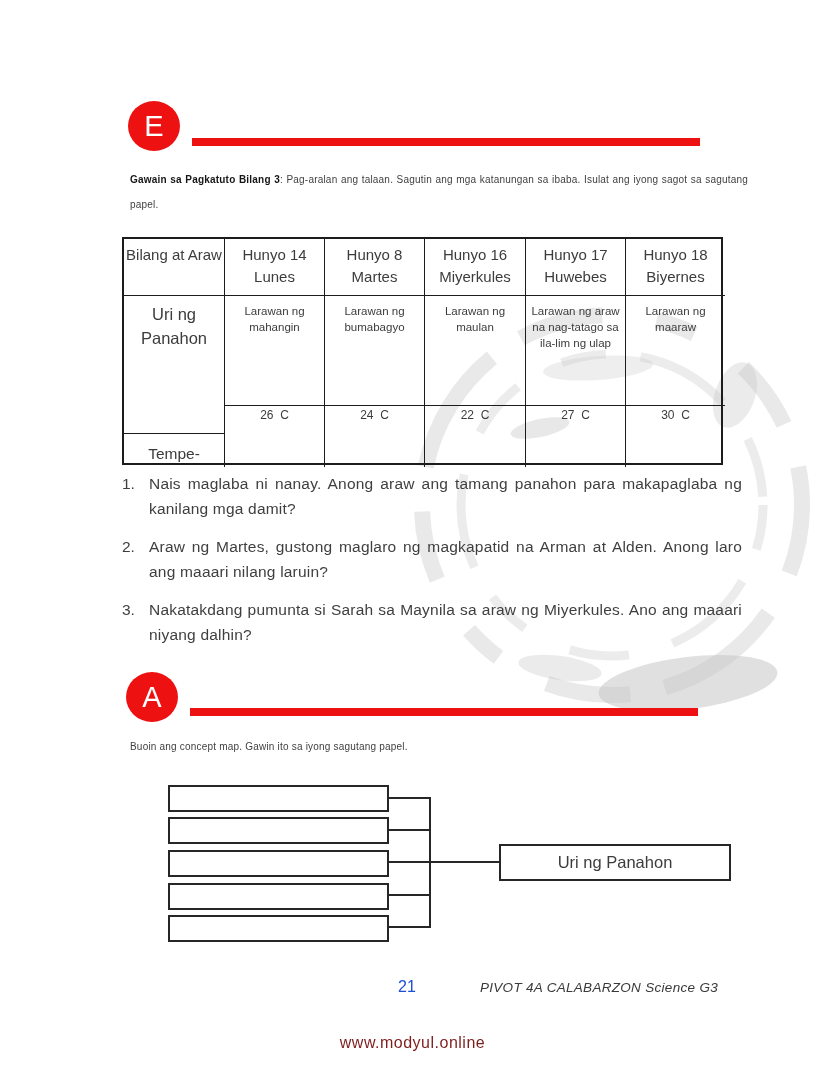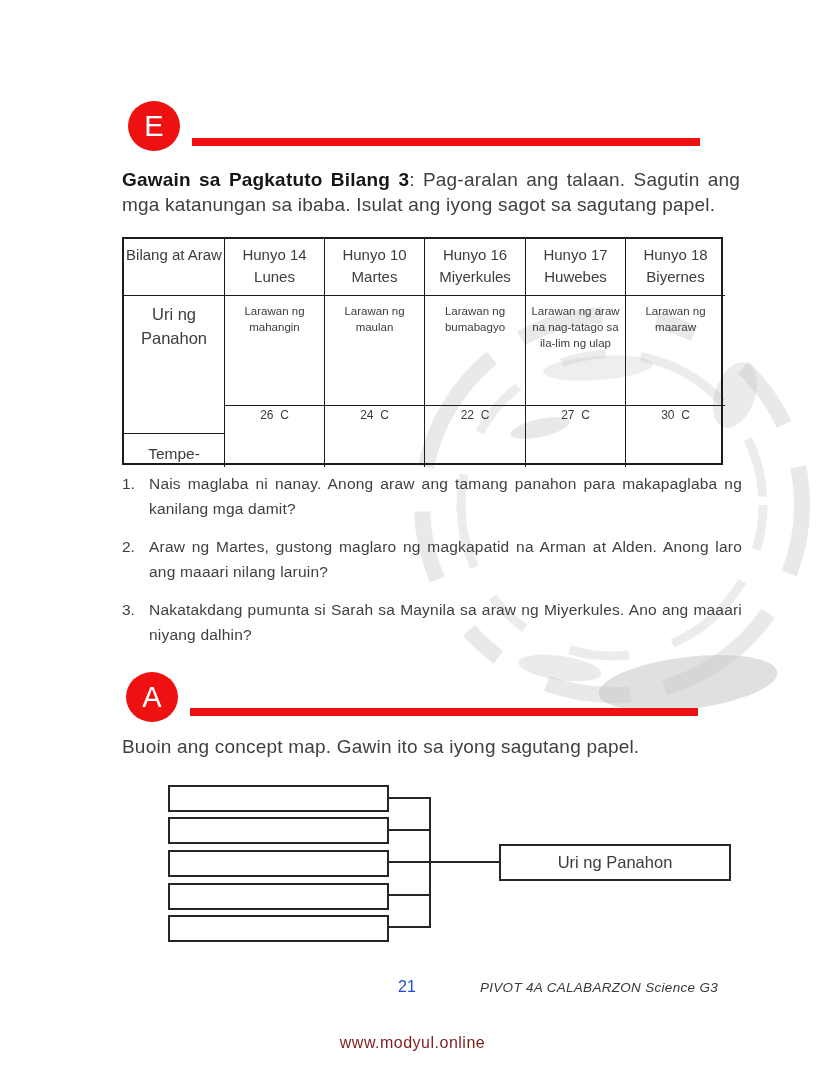--- a/index.html
+++ b/index.html
@@ -19,22 +19,22 @@
     font-size:29px; font-weight:400;
   }
   .rule { position:absolute; height:8px; background:#ee1111; }
   #rule-e { left:192px; top:138px; width:508px; }
   #rule-a { left:190px; top:708px; width:508px; }
   #badge-e { left:128px; top:101px; }
   #badge-a { left:126px; top:672px; }
 
   
   .para {
-    position:absolute; left:122px; width:618px;
-    font-size:19px; line-height:25px; text-align:justify;
+    position:absolute; left:130px; width:618px;
+    font-size:10px; line-height:25px; text-align:justify;
     letter-spacing:0.2px; color:#3f3f3f;
   }
   #intro { top:167px; }
   #intro .bold { font-weight:700; color:#161616; }
   #concept-instr { top:734px; text-align:left; }
 
   
   .wtable {
     position:absolute; left:122px; top:237px; width:601px; height:228px;
     display:grid; box-sizing:border-box;
@@ -108,29 +108,29 @@
 
     <div class="badge" id="badge-e">E</div>
     <div class="rule" id="rule-e"></div>
 
     <div class="para" id="intro"><span class="bold">Gawain sa Pagkatuto Bilang 3</span><span>: Pag-aralan ang talaan. Sagutin ang mga katanungan sa ibaba. Isulat ang iyong sagot sa sagutang papel.</span></div>
 
     <div class="wtable">
 
       <div class="cell first toprow hcell">Bilang at Araw</div>
       <div class="cell toprow hcell"><span>Hunyo 14</span><span class="d2">Lunes</span></div>
-      <div class="cell toprow hcell"><span>Hunyo 10</span><span class="d2">Martes</span></div>
+      <div class="cell toprow hcell"><span>Hunyo 8</span><span class="d2">Martes</span></div>
       <div class="cell toprow hcell"><span>Hunyo 16</span><span class="d2">Miyerkules</span></div>
       <div class="cell toprow hcell"><span>Hunyo 17</span><span class="d2">Huwebes</span></div>
       <div class="cell toprow hcell"><span>Hunyo 18</span><span class="d2">Biyernes</span></div>
 
       <div class="cell first labelcell">Uri ng Panahon</div>
       <div class="cell smallcell">Larawan ng mahangin</div>
+      <div class="cell smallcell">Larawan ng bumabagyo</div>
       <div class="cell smallcell">Larawan ng maulan</div>
-      <div class="cell smallcell">Larawan ng bumabagyo</div>
       <div class="cell smallcell">Larawan ng araw na nag-tatago sa ila-lim ng ulap</div>
       <div class="cell smallcell">Larawan ng maaraw</div>
 
       <div class="cell first templabel">Tempe-ratura</div>
       <div class="cell tempcell">26  C</div>
       <div class="cell tempcell">24  C</div>
       <div class="cell tempcell">22  C</div>
       <div class="cell tempcell">27  C</div>
       <div class="cell tempcell">30  C</div>
     </div>

